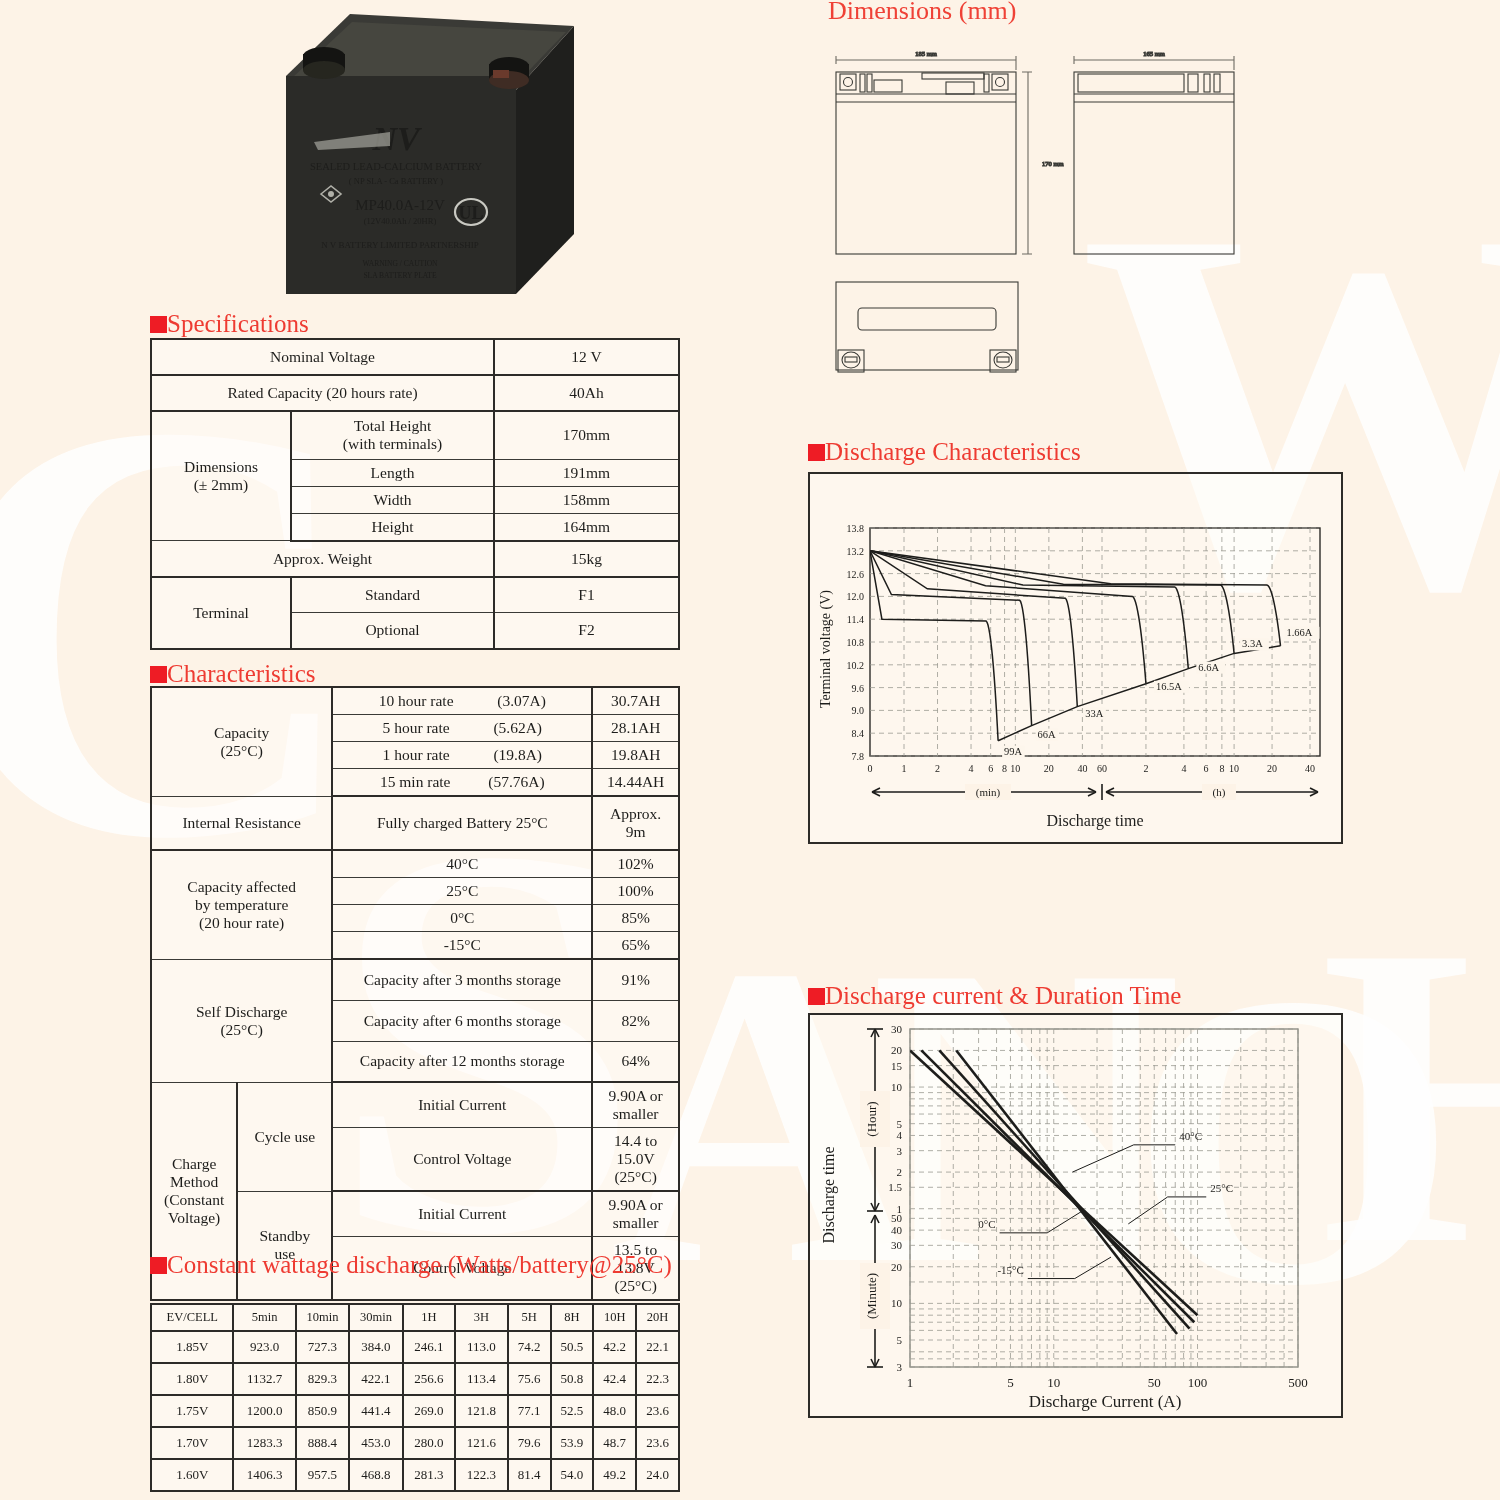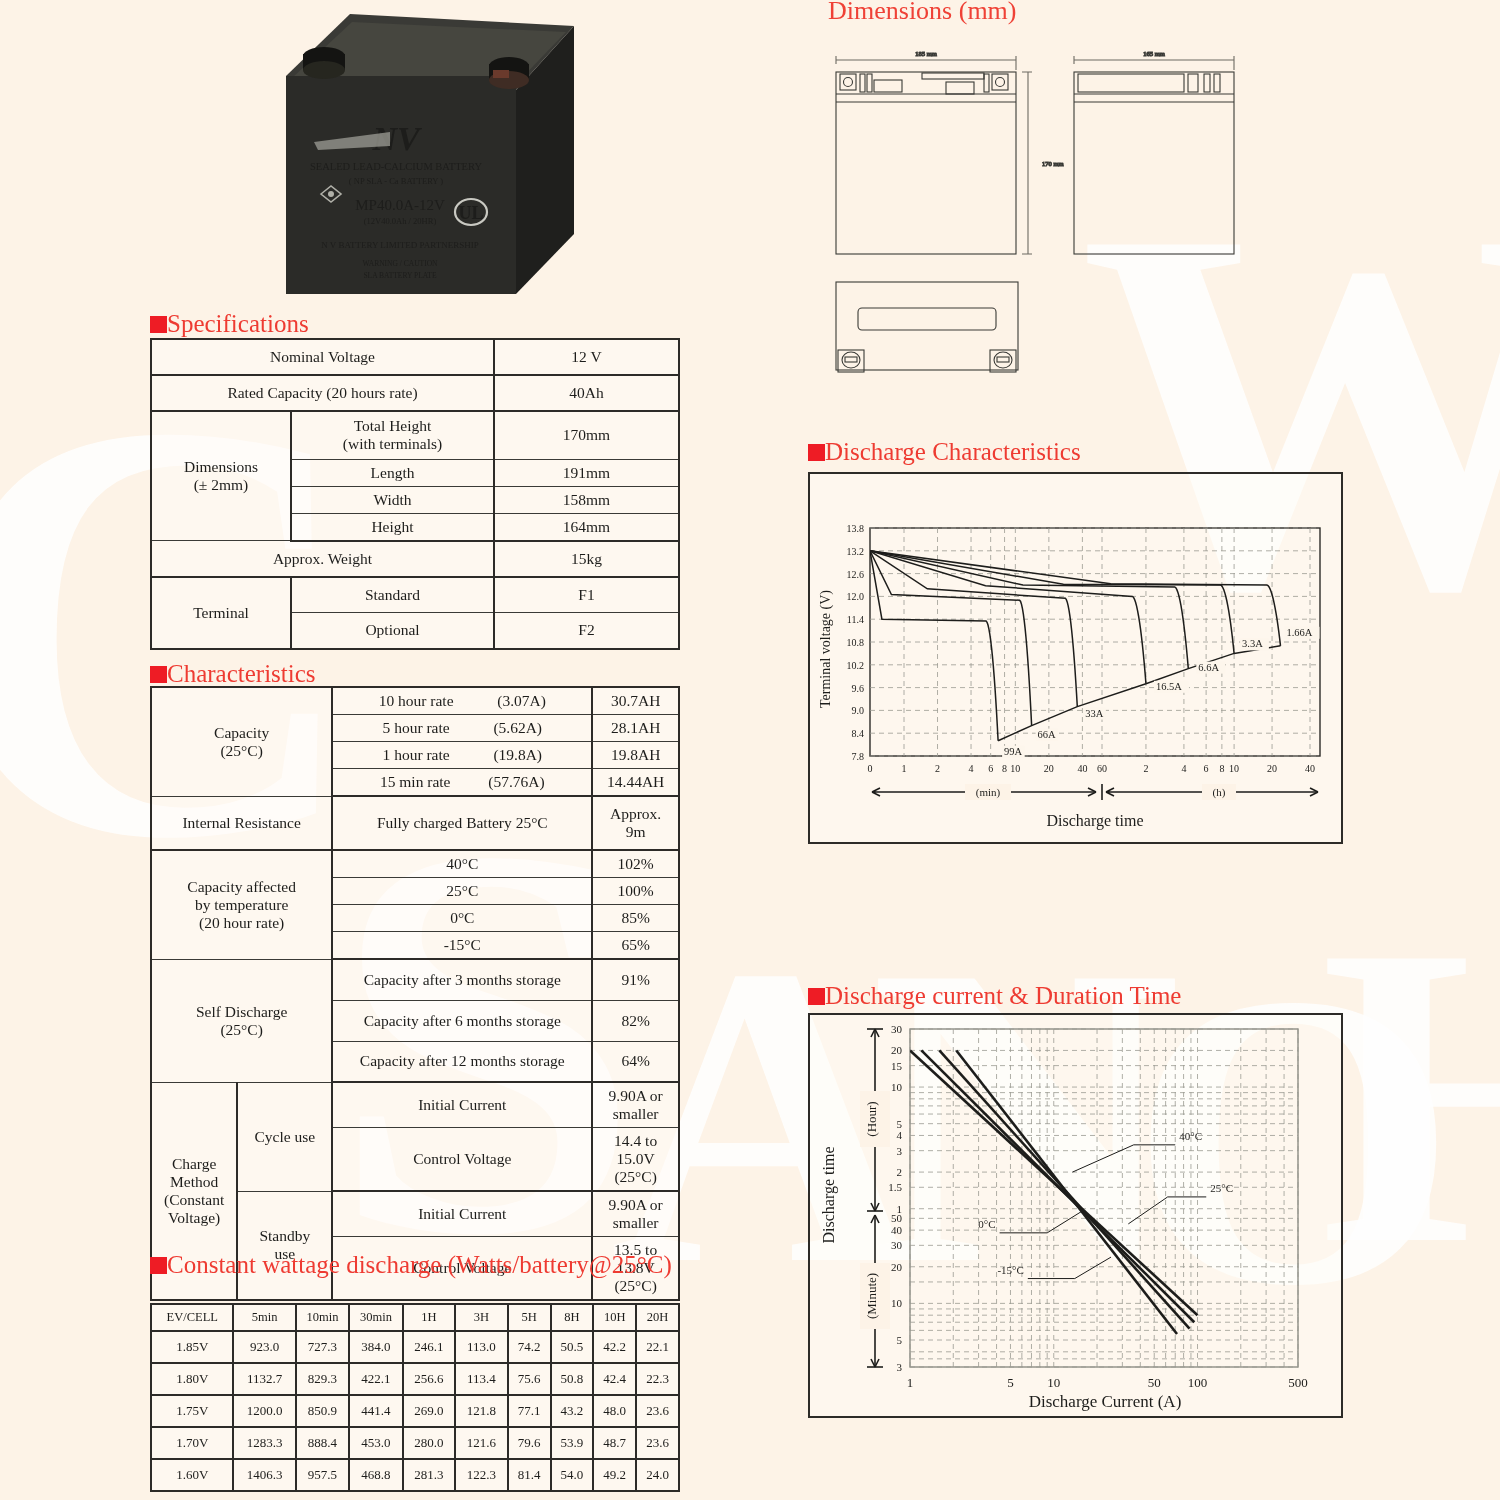--- a/index.html
+++ b/index.html
@@ -378,21 +378,21 @@
           <td>22.3</td>
         </tr>
         <tr>
           <td>1.75V</td>
           <td>1200.0</td>
           <td>850.9</td>
           <td>441.4</td>
           <td>269.0</td>
           <td>121.8</td>
           <td>77.1</td>
-          <td>43.2</td>
+          <td>52.5</td>
           <td>48.0</td>
           <td>23.6</td>
         </tr>
         <tr>
           <td>1.70V</td>
           <td>1283.3</td>
           <td>888.4</td>
           <td>453.0</td>
           <td>280.0</td>
           <td>121.6</td>

